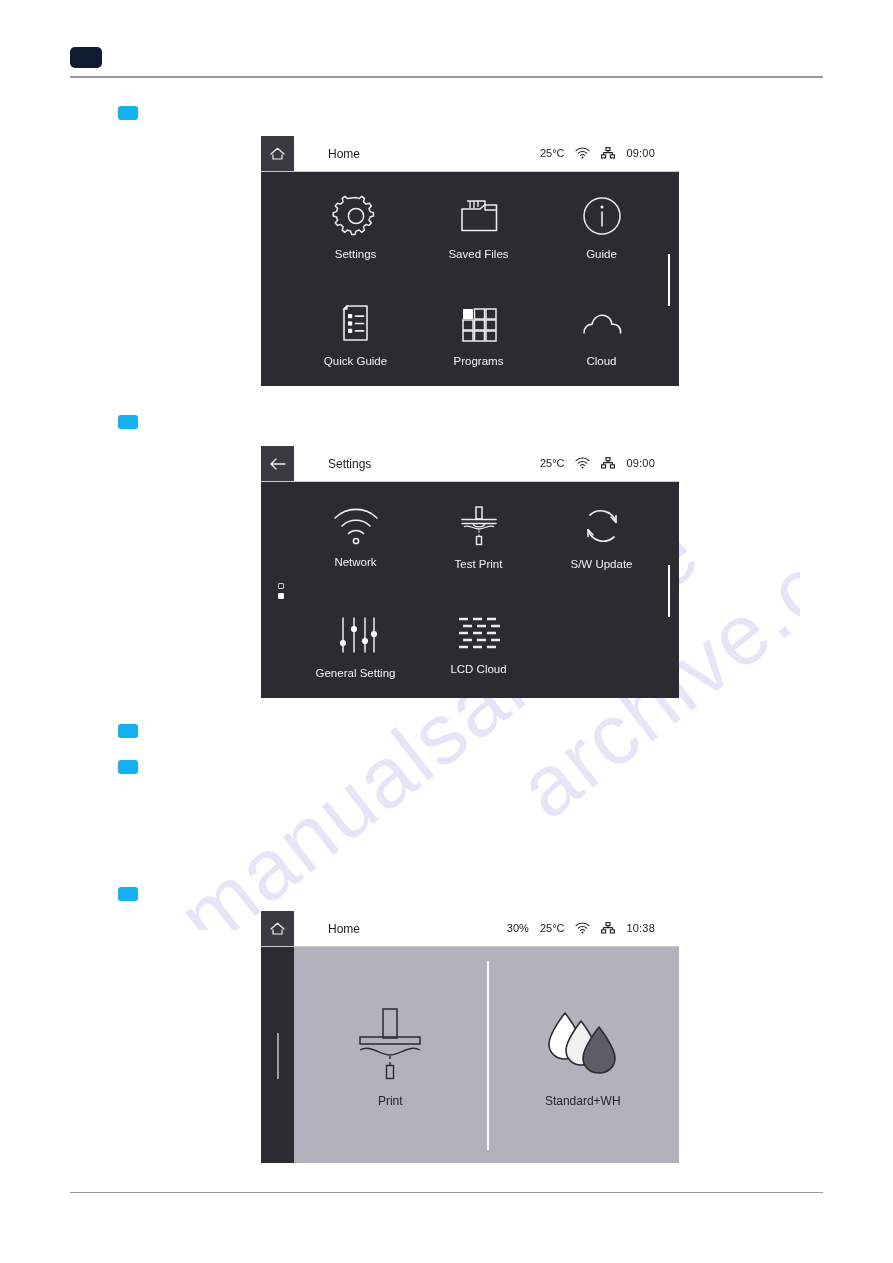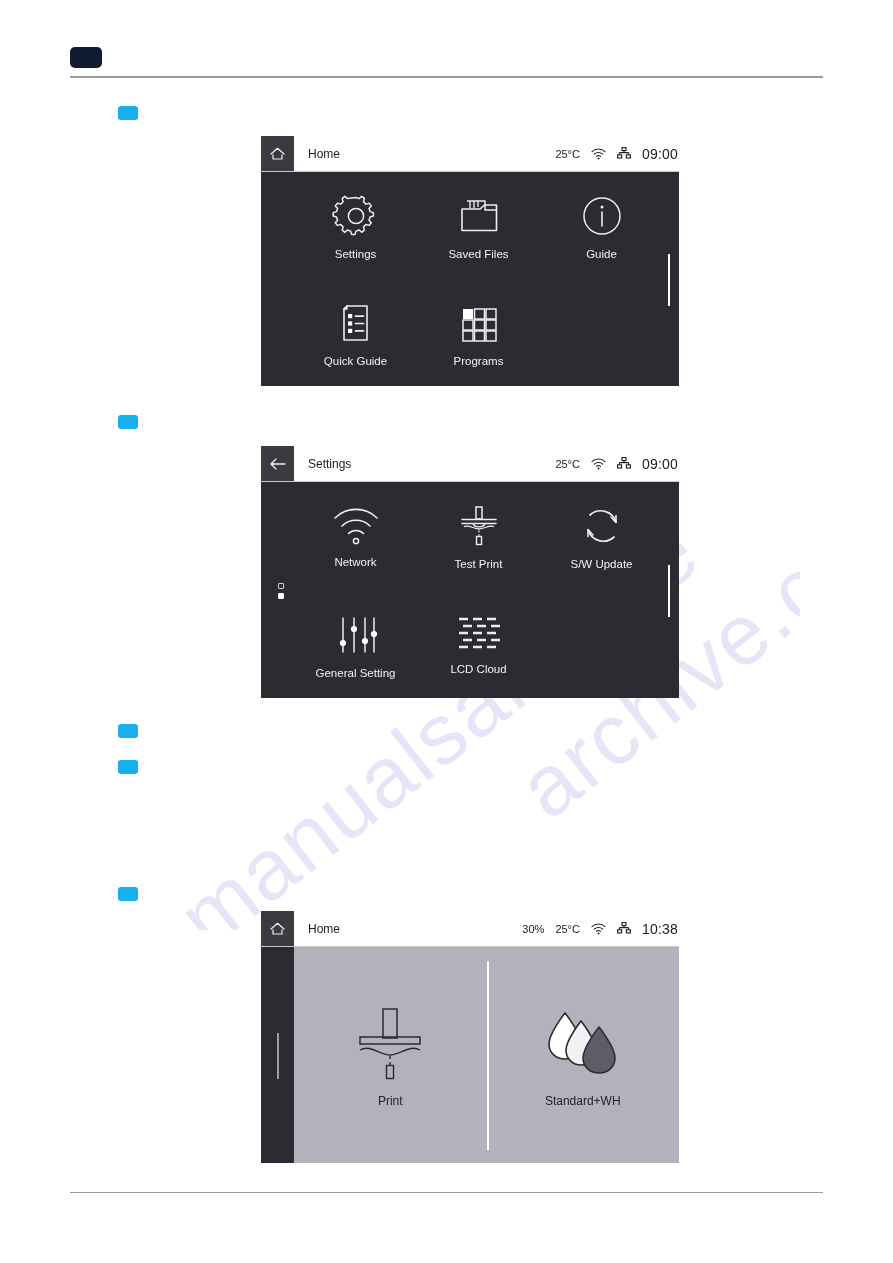--- a/index.html
+++ b/index.html
@@ -50,35 +50,36 @@
     overflow:hidden;
   }
   .screen-1{top:136px;height:250px;}
   .screen-2{top:446px;height:252px;}
   .screen-3{top:911px;height:252px;}
 
   
   .titlebar{
     height:35px;background:#ffffff;display:flex;align-items:center;
     border-bottom:1px solid #c9c9c9;
+    gap:20px;
   }
   .nav-btn{
     width:33px;height:35px;background:#3a3a40;
     display:flex;align-items:center;justify-content:center;flex:0 0 auto;
   }
   .title-text{
     margin-left:14px;font-size:12px;color:#1c1c1c;flex:1 1 auto;
   }
   .status{
-    display:flex;align-items:center;gap:11px;margin-right:1px;
+    display:flex;align-items:flex-start;gap:11px;margin-right:24px;
     font-size:11px;color:#1c1c1c;white-space:nowrap;
   }
   .status .pct{font-size:11px;}
   .status .temp{font-size:11px;}
-  .status .clock{font-size:14px;letter-spacing:.2px;}
+  .status .clock{font-size:11px;letter-spacing:.2px;}
 
   
   .body-dark{
     position:relative;height:calc(100% - 35px);background:#2b2b31;
   }
   .grid{
     position:absolute;left:33px;right:16px;top:0;bottom:0;
     display:grid;grid-template-columns:repeat(3,1fr);grid-template-rows:1fr 1fr;
     align-items:center;justify-items:center;
   }
@@ -221,20 +222,26 @@
           <rect x="8" y="21" width="10" height="10" fill="none" stroke="#ededed" stroke-width="1.5"></rect>
           <rect x="19.5" y="21" width="10" height="10" fill="none" stroke="#ededed" stroke-width="1.5"></rect>
           <rect x="31" y="21" width="10" height="10" fill="none" stroke="#ededed" stroke-width="1.5"></rect>
           <rect x="8" y="32" width="10" height="10" fill="none" stroke="#ededed" stroke-width="1.5"></rect>
           <rect x="19.5" y="32" width="10" height="10" fill="none" stroke="#ededed" stroke-width="1.5"></rect>
           <rect x="31" y="32" width="10" height="10" fill="none" stroke="#ededed" stroke-width="1.5"></rect>
         </svg>
         <span class="tile-label">Programs</span>
       </div>
 
+      <div class="tile">
+        <svg class="ico" width="48" height="48" viewBox="0 0 48 48">
+          <path d="M6 34 C6 28 10 25 14 25.4 C15.4 18.5 21.4 15 26.6 16.6 C31 17.9 33.6 21.6 33.8 25.3 C39 24.6 43 28 42.6 34" fill="none" stroke="#ededed" stroke-width="1.6" stroke-linecap="round" stroke-linejoin="round"></path>
+        </svg>
+        <span class="tile-label">Cloud</span>
+      </div>
 
     </div>
   </div>
 </div>
 
 <div class="screen screen-2">
   <div class="titlebar">
     <div class="nav-btn">
       <svg width="18" height="14" viewBox="0 0 18 14">
         <path d="M16 7 L2 7 M7 2 L2 7 L7 12" fill="none" stroke="#f0f0f0" stroke-width="1.3" stroke-linecap="round" stroke-linejoin="round"></path>

